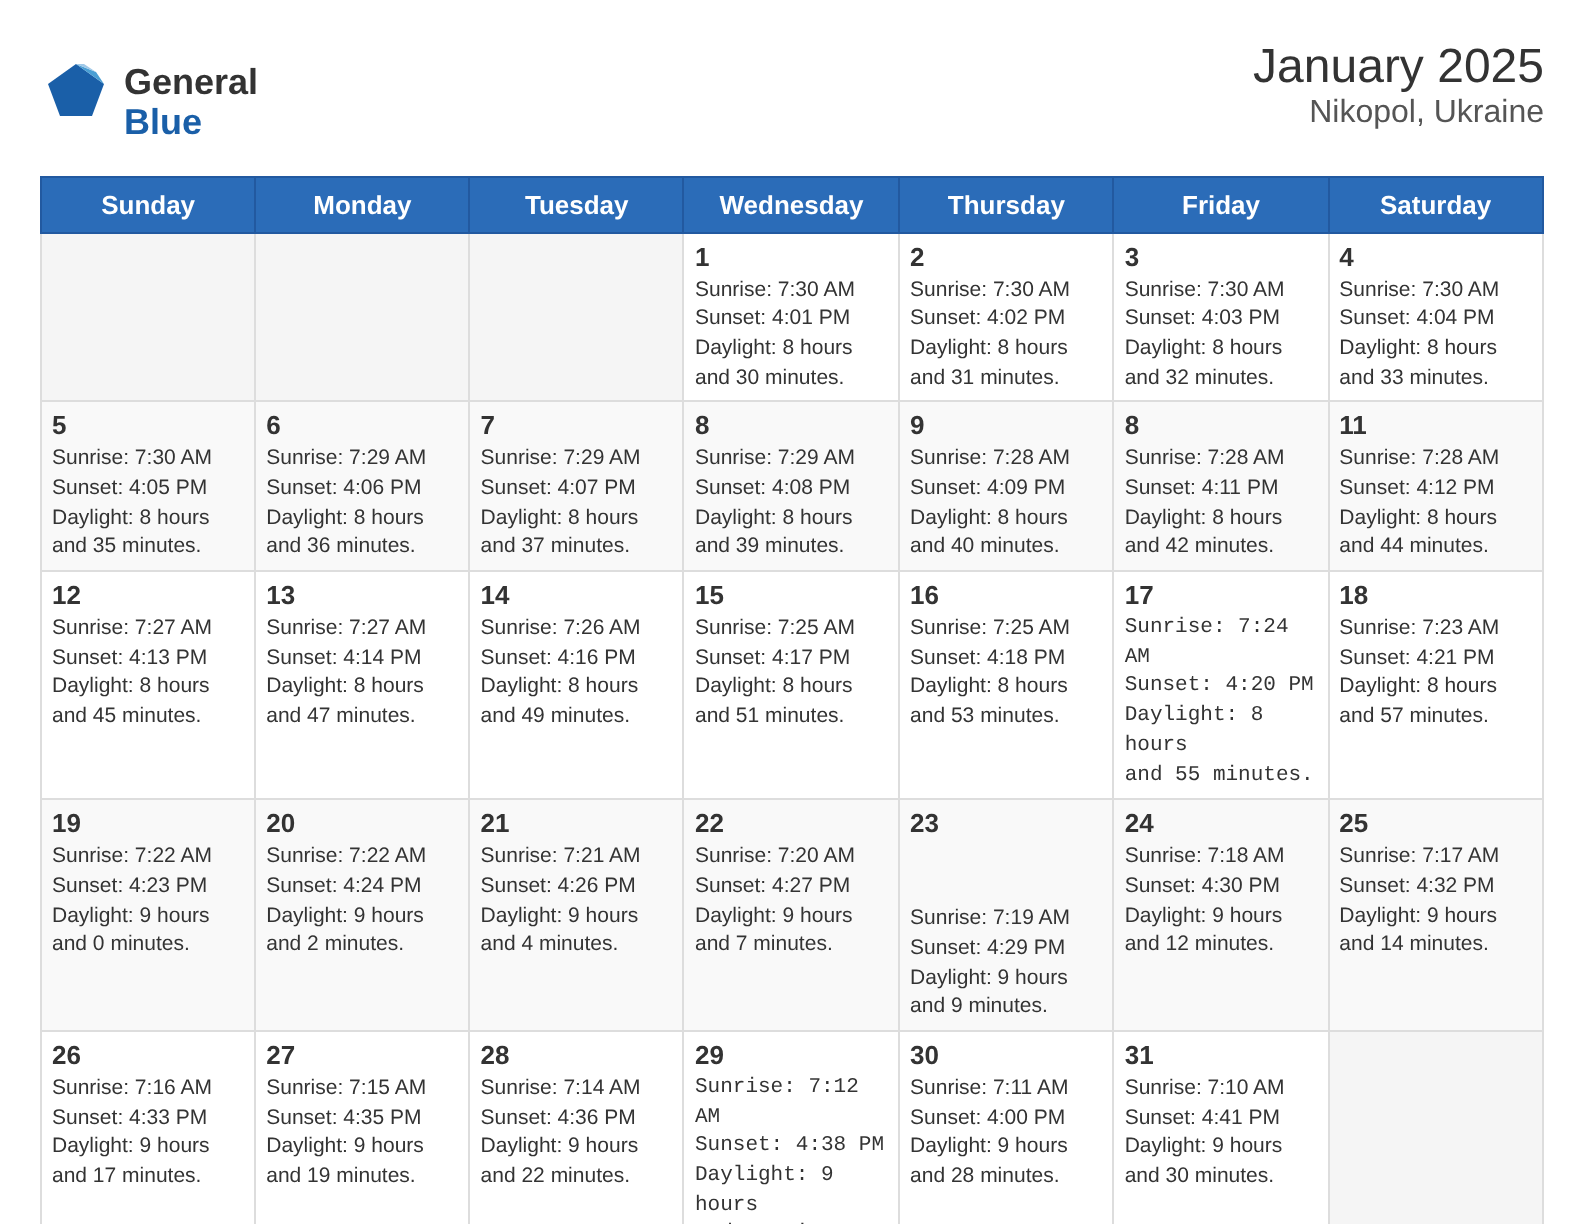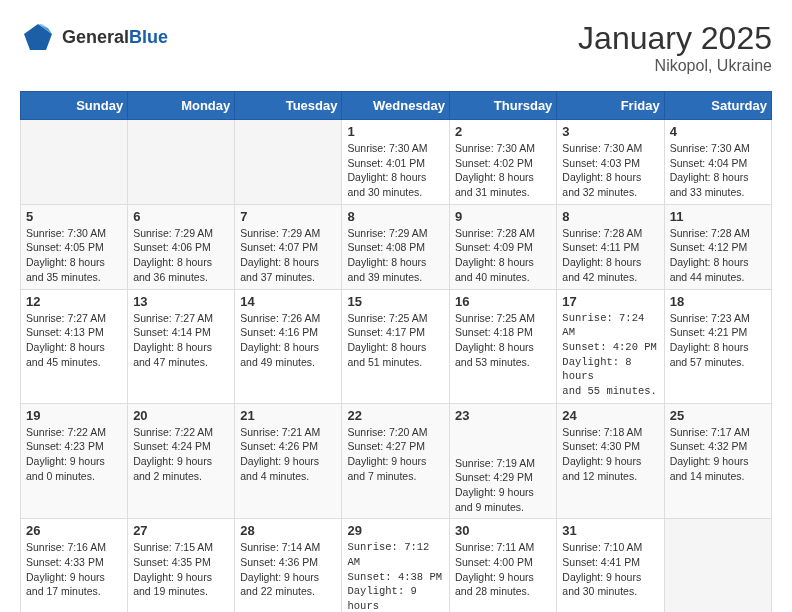--- a/index.html
+++ b/index.html
@@ -16,56 +16,57 @@
       align-items: flex-start;
       margin-bottom: 16px;
     }
     .logo {
       display: flex;
       align-items: center;
       gap: 6px;
     }
     .logo-text {
       display: flex;
-      flex-direction: row;
+      flex-direction: column;
       font-size: 18px;
       font-weight: bold;
       line-height: 1.1;
+      margin-top: 12px;
     }
     .logo-text .general { color: #333; }
     .logo-text .blue { color: #1a5fa8; }
     .logo-icon {
       width: 36px;
       height: 36px;
     }
     .title-block {
       text-align: right;
     }
     .title-block h1 {
-      font-size: 32px;
+      font-size: 24px;
       font-weight: normal;
       color: #333;
     }
     .title-block h2 {
       font-size: 16px;
       font-weight: normal;
       color: #555;
     }
     .calendar {
       width: 100%;
       border-collapse: collapse;
       border: 1px solid #ccc;
     }
     .calendar th {
       background: #2b6cb8;
       color: #fff;
       padding: 6px 4px;
       font-size: 13px;
       font-weight: bold;
-      text-align: right;
+      text-align: center;
       border: 1px solid #2259a0;
     }
     .calendar td {
       vertical-align: top;
       border: 1px solid #ddd;
       padding: 4px 5px;
       width: 108px;
       min-height: 80px;
       background: #fff;
     }

